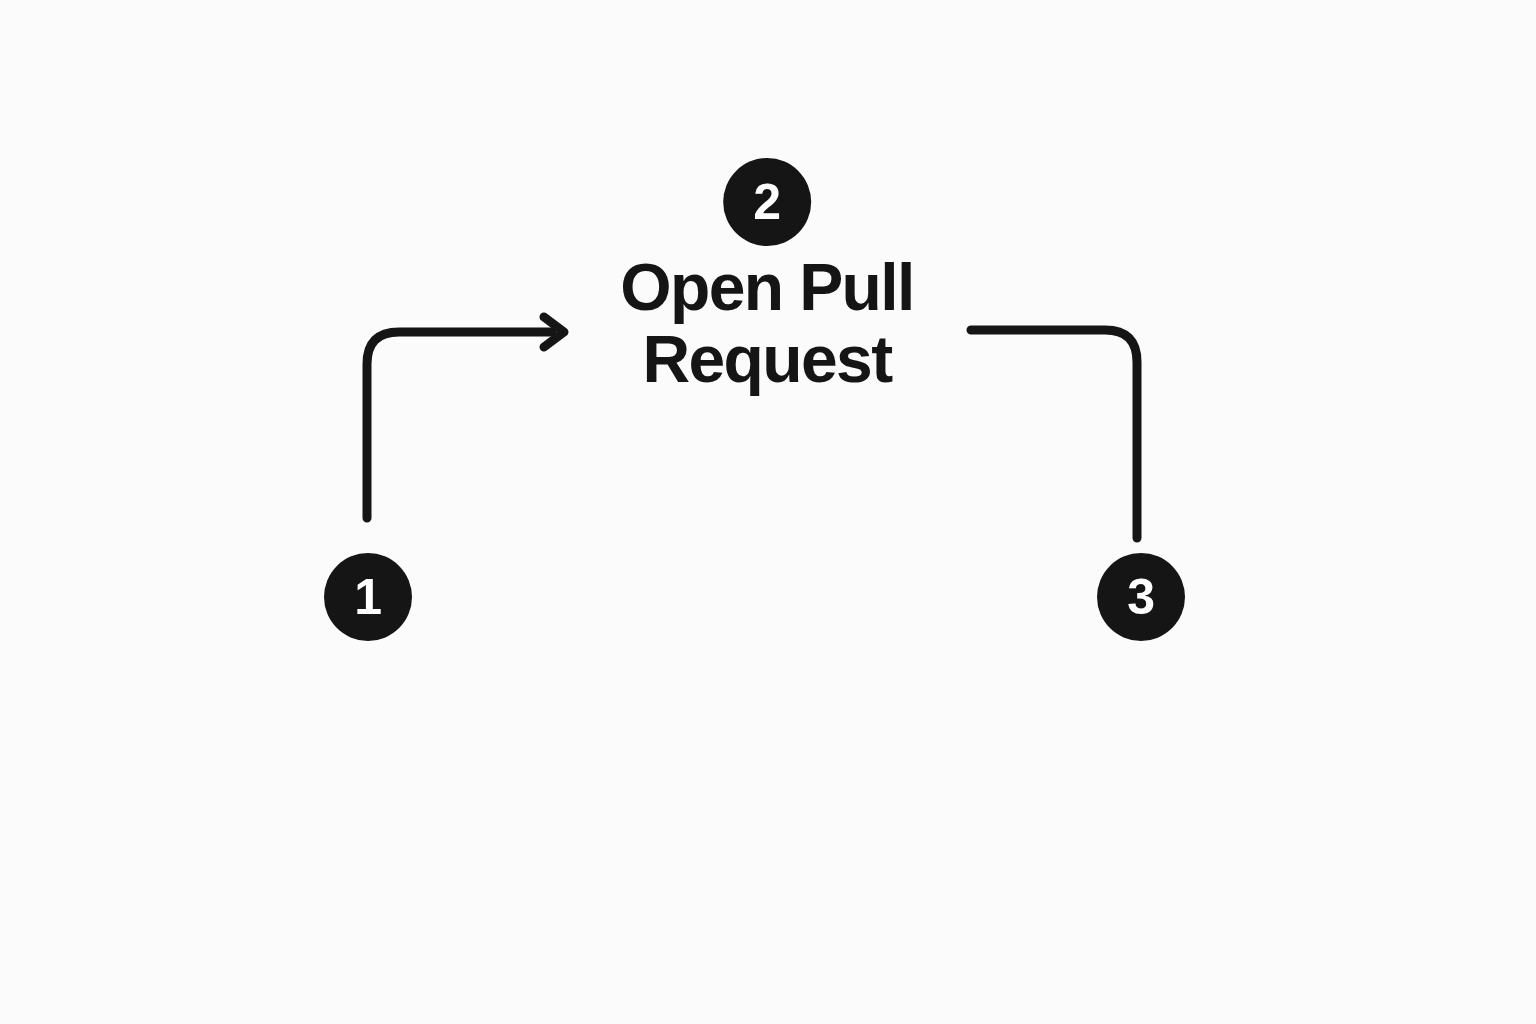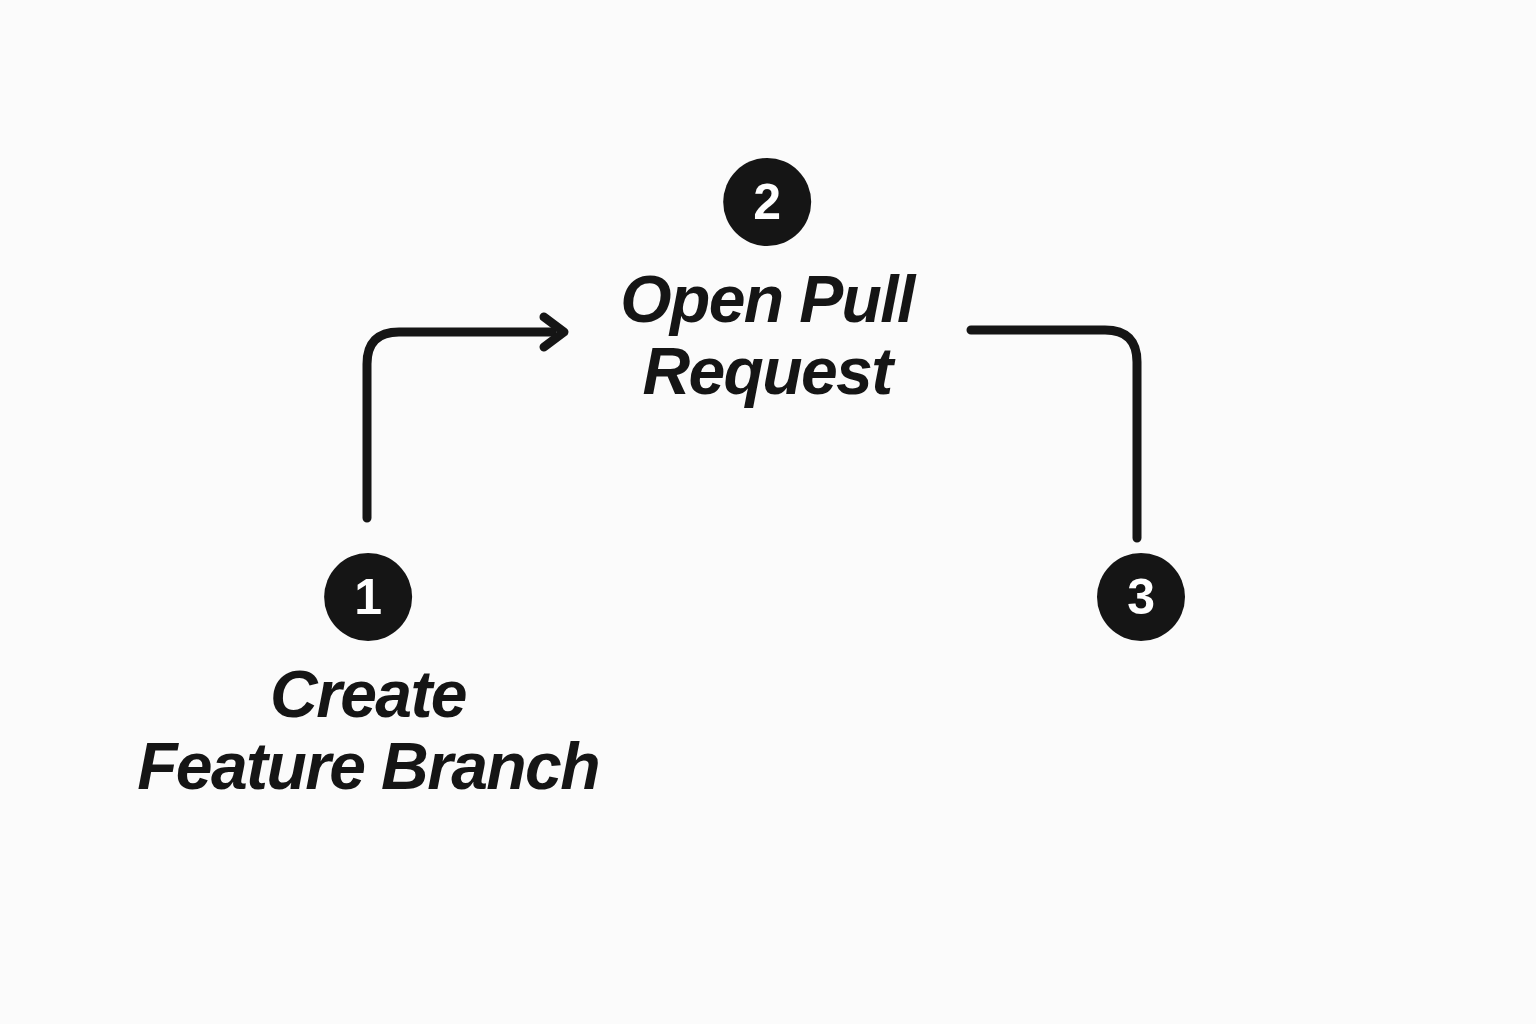--- a/index.html
+++ b/index.html
@@ -42,29 +42,28 @@
     display: flex;
     align-items: center;
     justify-content: center;
     font-size: 50px;
     font-weight: bold;
     line-height: 1;
     letter-spacing: -0.5px;
     box-sizing: border-box;
   }
   .node-label {
-    margin-top: 18px;
+    margin-top: 6px;
     text-align: center;
     color: #151515;
     font-size: 66px;
     font-weight: bold;
     line-height: 1.09;
     letter-spacing: -1.6px;
     white-space: pre-line;
-    font-style: italic;
   }
   
   #node-1 {
     left: 368px;
     top: 553px;
     transform: translateX(-50%);
   }
   
   #node-2 {
     left: 767px;
@@ -92,22 +91,20 @@
 
     <g>
       <path d="M 971 330 L 1105 330 Q 1137 330 1137 362 L 1137 538" fill="none" stroke="#151515" stroke-width="9" stroke-linecap="round" stroke-linejoin="round"></path>
     </g>
   </svg>
 
   <div class="step-node" id="node-1">
     <div class="badge">
       <span>1</span>
     </div>
-    <div class="node-label">Create
-Feature Branch</div>
   </div>
 
   <div class="step-node" id="node-2">
     <div class="badge">
       <span>2</span>
     </div>
     <div class="node-label">Open Pull
 Request</div>
   </div>
 

